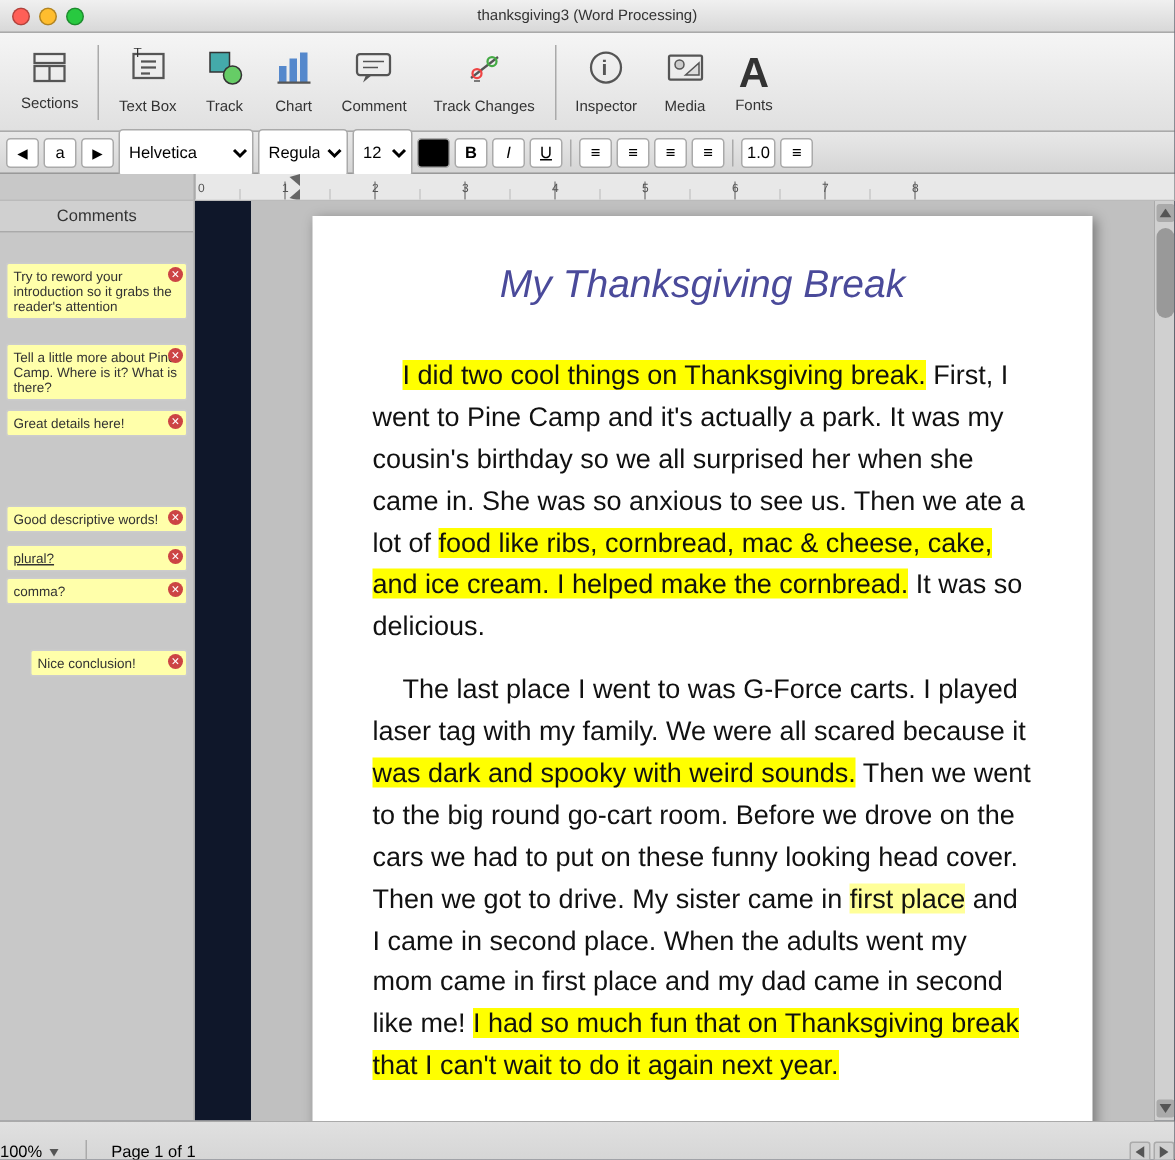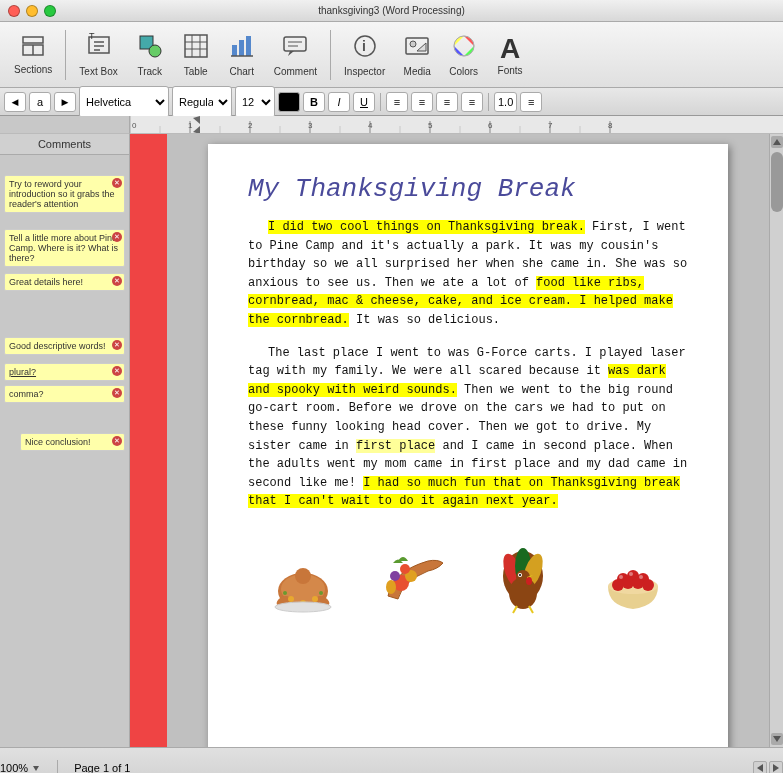--- a/index.html
+++ b/index.html
@@ -97,21 +97,21 @@
       border-bottom: 1px solid #bbb;
       margin-left: 130px;
       position: relative;
       overflow: hidden;
     }
 
     
     .main-area {
       display: flex;
       height: calc(773px - 22px - 66px - 28px - 18px - 26px);
-      background: #ef4444;
+      background: #0f172a;
       gap: 37px;
     }
 
     
     .comments-sidebar {
       width: 130px;
       background: #c8c8c8;
       border-right: 1px solid #aaa;
       overflow: hidden;
     }
@@ -158,30 +158,30 @@
     }
     .document-page {
       width: 520px;
       min-height: 680px;
       background: white;
       padding: 30px 40px;
       box-shadow: 2px 2px 8px rgba(0,0,0,0.4);
       position: relative;
     }
     .doc-title {
-      text-align: left;
-      font-family: Liberation Mono, monospace;
+      text-align: center;
+      font-family: Liberation Sans, sans-serif;
       font-size: 26px;
       font-style: italic;
       color: #4a4a9a;
-      margin-bottom: 14px;
+      margin-bottom: 32px;
     }
     .doc-paragraph {
-      font-family: Liberation Mono, monospace;
-      font-size: 12px;
+      font-family: Liberation Sans, sans-serif;
+      font-size: 18px;
       line-height: 1.55;
       color: #111;
       margin-bottom: 14px;
       text-indent: 20px;
     }
     .highlight-yellow { background: #ffff00; }
     .highlight-light { background: #ffff99; }
 
     
     .images-row {
@@ -270,32 +270,20 @@
   <div class="toolbar-item">
     <div class="toolbar-icon">
       <svg width="26" height="26" viewBox="0 0 26 26">
         <rect x="3" y="3" width="13" height="13" fill="#4aa" stroke="#333" stroke-width="1"></rect>
         <circle cx="18" cy="18" r="6" fill="#6c6" stroke="#333" stroke-width="1"></circle>
       </svg>
     </div>
     <span>Track</span>
   </div>
 
-  <div class="toolbar-item">
-    <div class="toolbar-icon">
-      <svg width="26" height="26" viewBox="0 0 26 26">
-        <rect x="2" y="2" width="22" height="22" fill="none" stroke="#555" stroke-width="1.5"></rect>
-        <line x1="2" y1="9" x2="24" y2="9" stroke="#555" stroke-width="1"></line>
-        <line x1="2" y1="16" x2="24" y2="16" stroke="#555" stroke-width="1"></line>
-        <line x1="9" y1="2" x2="9" y2="24" stroke="#555" stroke-width="1"></line>
-        <line x1="17" y1="2" x2="17" y2="24" stroke="#555" stroke-width="1"></line>
-      </svg>
-    </div>
-    <span>Table</span>
-  </div>
 
   <div class="toolbar-item">
     <div class="toolbar-icon">
       <svg width="26" height="26" viewBox="0 0 26 26">
         <rect x="3" y="12" width="5" height="11" fill="#5588cc"></rect>
         <rect x="10" y="7" width="5" height="16" fill="#5588cc"></rect>
         <rect x="17" y="3" width="5" height="20" fill="#5588cc"></rect>
         <line x1="2" y1="23" x2="24" y2="23" stroke="#555" stroke-width="1.5"></line>
       </svg>
     </div>
@@ -307,20 +295,31 @@
       <svg width="26" height="26" viewBox="0 0 26 26">
         <rect x="2" y="4" width="22" height="14" rx="2" fill="none" stroke="#555" stroke-width="1.5"></rect>
         <polygon points="8,18 6,23 12,18" fill="#555"></polygon>
         <line x1="6" y1="9" x2="20" y2="9" stroke="#555" stroke-width="1"></line>
         <line x1="6" y1="13" x2="16" y2="13" stroke="#555" stroke-width="1"></line>
       </svg>
     </div>
     <span>Comment</span>
   </div>
 
+  <div class="toolbar-item" style="min-width:58px">
+    <div class="toolbar-icon">
+      <svg width="26" height="26" viewBox="0 0 26 26">
+        <line x1="4" y1="20" x2="22" y2="6" stroke="#555" stroke-width="1.5"></line>
+        <circle cx="8" cy="17" r="3" fill="none" stroke="#e44" stroke-width="1.5"></circle>
+        <circle cx="18" cy="9" r="3" fill="none" stroke="#4a4" stroke-width="1.5"></circle>
+        <line x1="6" y1="22" x2="10" y2="22" stroke="#555" stroke-width="1"></line>
+      </svg>
+    </div>
+    <span>Track Changes</span>
+  </div>
 
   <div class="toolbar-divider"></div>
 
   <div class="toolbar-item">
     <div class="toolbar-icon">
       <svg width="26" height="26" viewBox="0 0 26 26">
         <circle cx="13" cy="13" r="10" fill="none" stroke="#555" stroke-width="1.5"></circle>
         <text x="10" y="18" font-size="14" fill="#555" font-weight="bold">i</text>
       </svg>
     </div>
@@ -331,33 +330,20 @@
     <div class="toolbar-icon">
       <svg width="26" height="26" viewBox="0 0 26 26">
         <rect x="2" y="5" width="22" height="16" rx="1" fill="none" stroke="#555" stroke-width="1.5"></rect>
         <circle cx="9" cy="11" r="3" fill="#ccc" stroke="#555" stroke-width="1"></circle>
         <polygon points="13,18 22,10 22,18" fill="#ddd" stroke="#555" stroke-width="1"></polygon>
       </svg>
     </div>
     <span>Media</span>
   </div>
 
-  <div class="toolbar-item">
-    <div class="toolbar-icon">
-      <svg width="26" height="26" viewBox="0 0 26 26">
-        <circle cx="13" cy="13" r="10" fill="none" stroke="#ccc" stroke-width="1"></circle>
-        <path d="M13,3 A10,10 0 0,1 23,13" fill="#f55" stroke="none"></path>
-        <path d="M23,13 A10,10 0 0,1 13,23" fill="#5f5" stroke="none"></path>
-        <path d="M13,23 A10,10 0 0,1 3,13" fill="#55f" stroke="none"></path>
-        <path d="M3,13 A10,10 0 0,1 13,3" fill="#ff5" stroke="none"></path>
-        <circle cx="13" cy="13" r="10" fill="none" stroke="#aaa" stroke-width="1"></circle>
-      </svg>
-    </div>
-    <span>Colors</span>
-  </div>
 
   <div class="toolbar-item">
     <div class="toolbar-icon" style="font-size:28px; font-weight:bold; color:#333; margin-bottom:0;">A</div>
     <span>Fonts</span>
   </div>
 </div>
 
 <div class="format-bar">
   <div class="format-btn" style="font-size:9px;">◀</div>
   <div class="format-btn" style="width:20px;">

